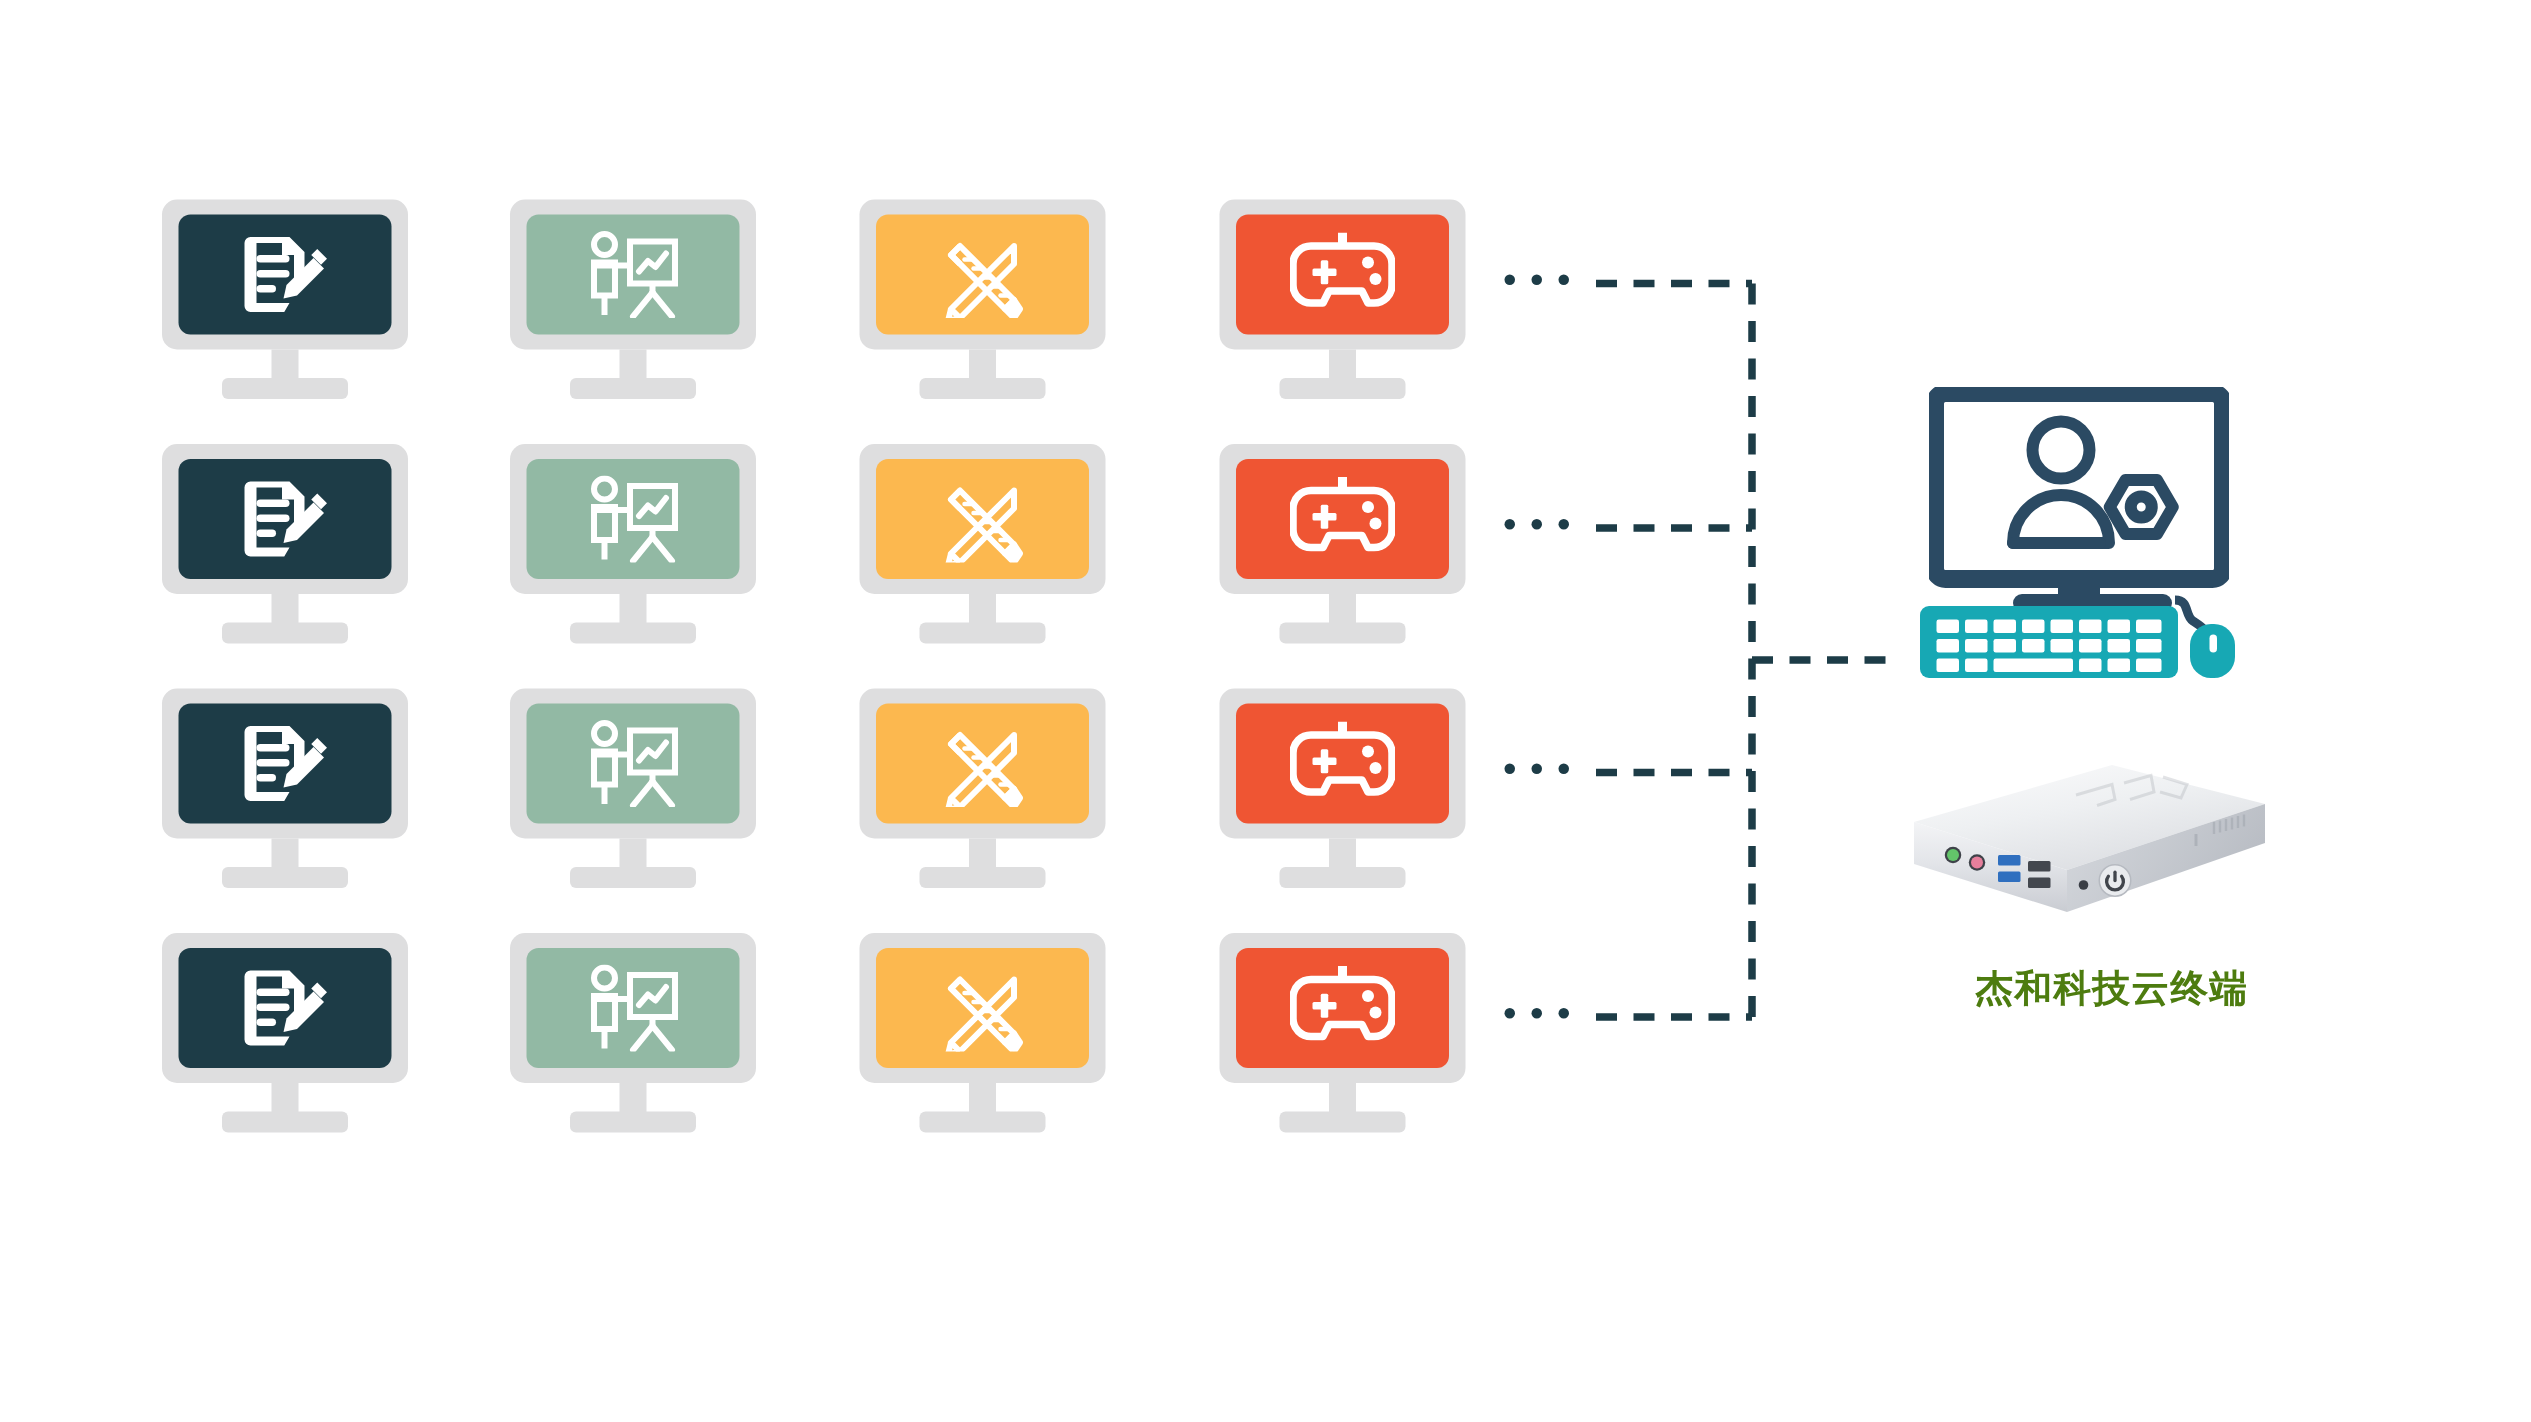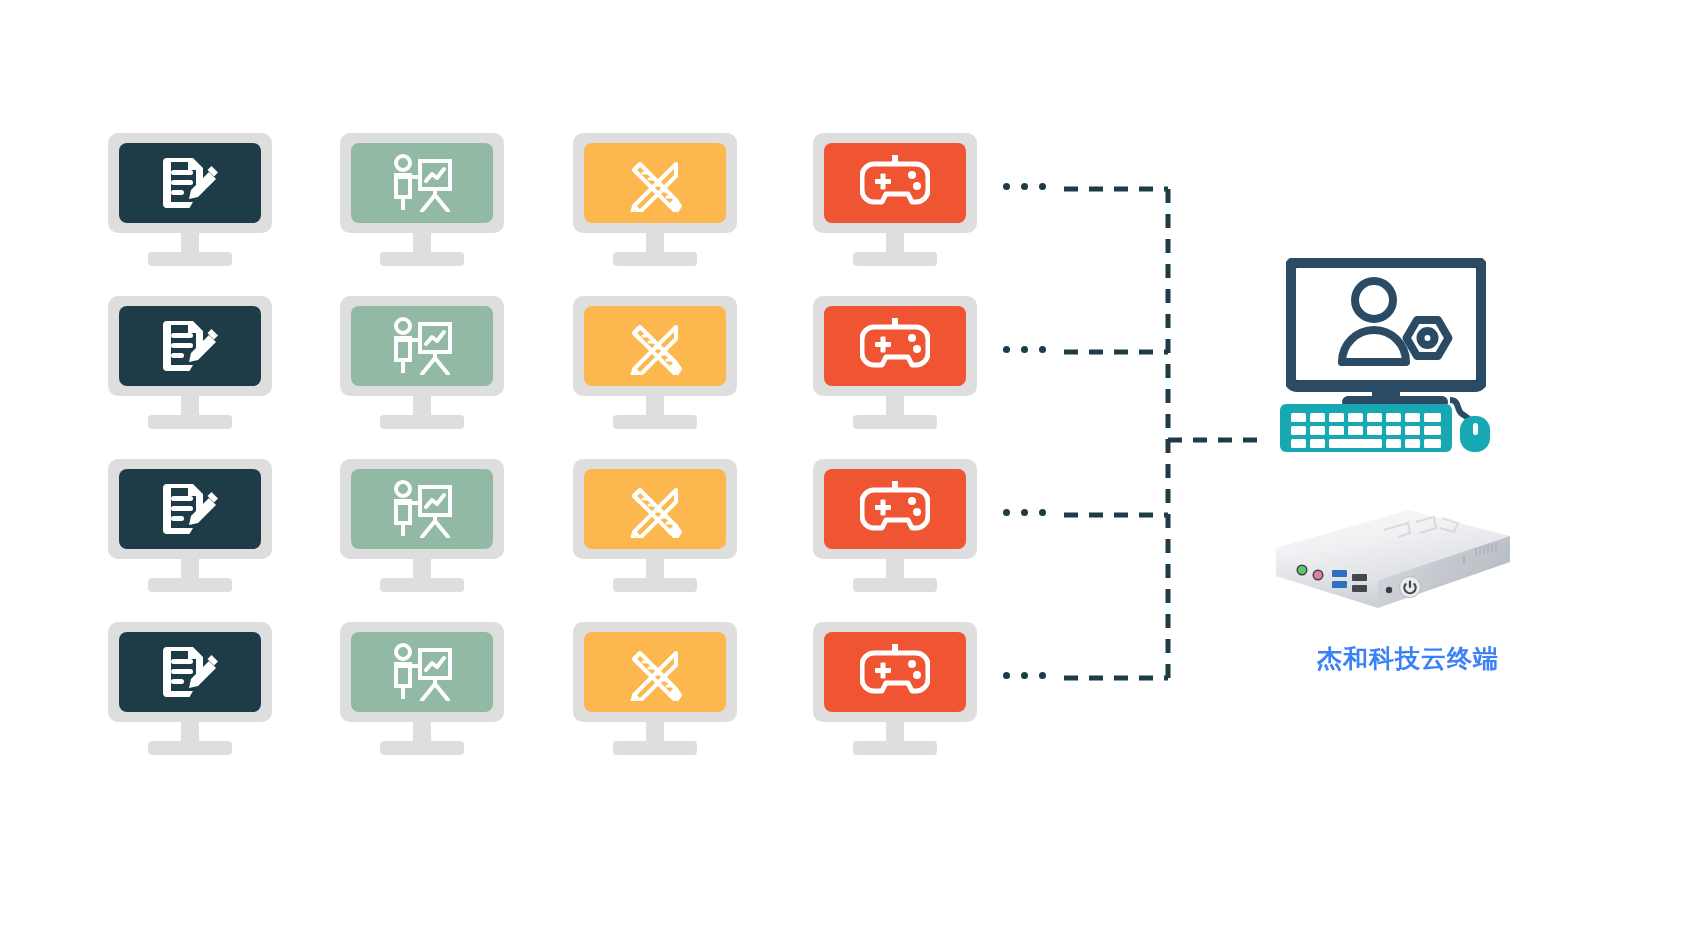--- a/index.html
+++ b/index.html
@@ -120,21 +120,21 @@
     position: absolute;
     left: 0px;
     top: 240px;
   }
   .caption {
     position: absolute;
     left: 0px;
     top: 392px;
     width: 300px;
     text-align: center;
-    color: #3b82f6;
+    color: #4d7c0f;
     font-size: 25px;
     font-weight: bold;
     letter-spacing: 1px;
     font-family: "DejaVu Sans", "Liberation Sans", sans-serif;
   }
 </style>
 </head>
 <body>
 
 <div id="canvas">

